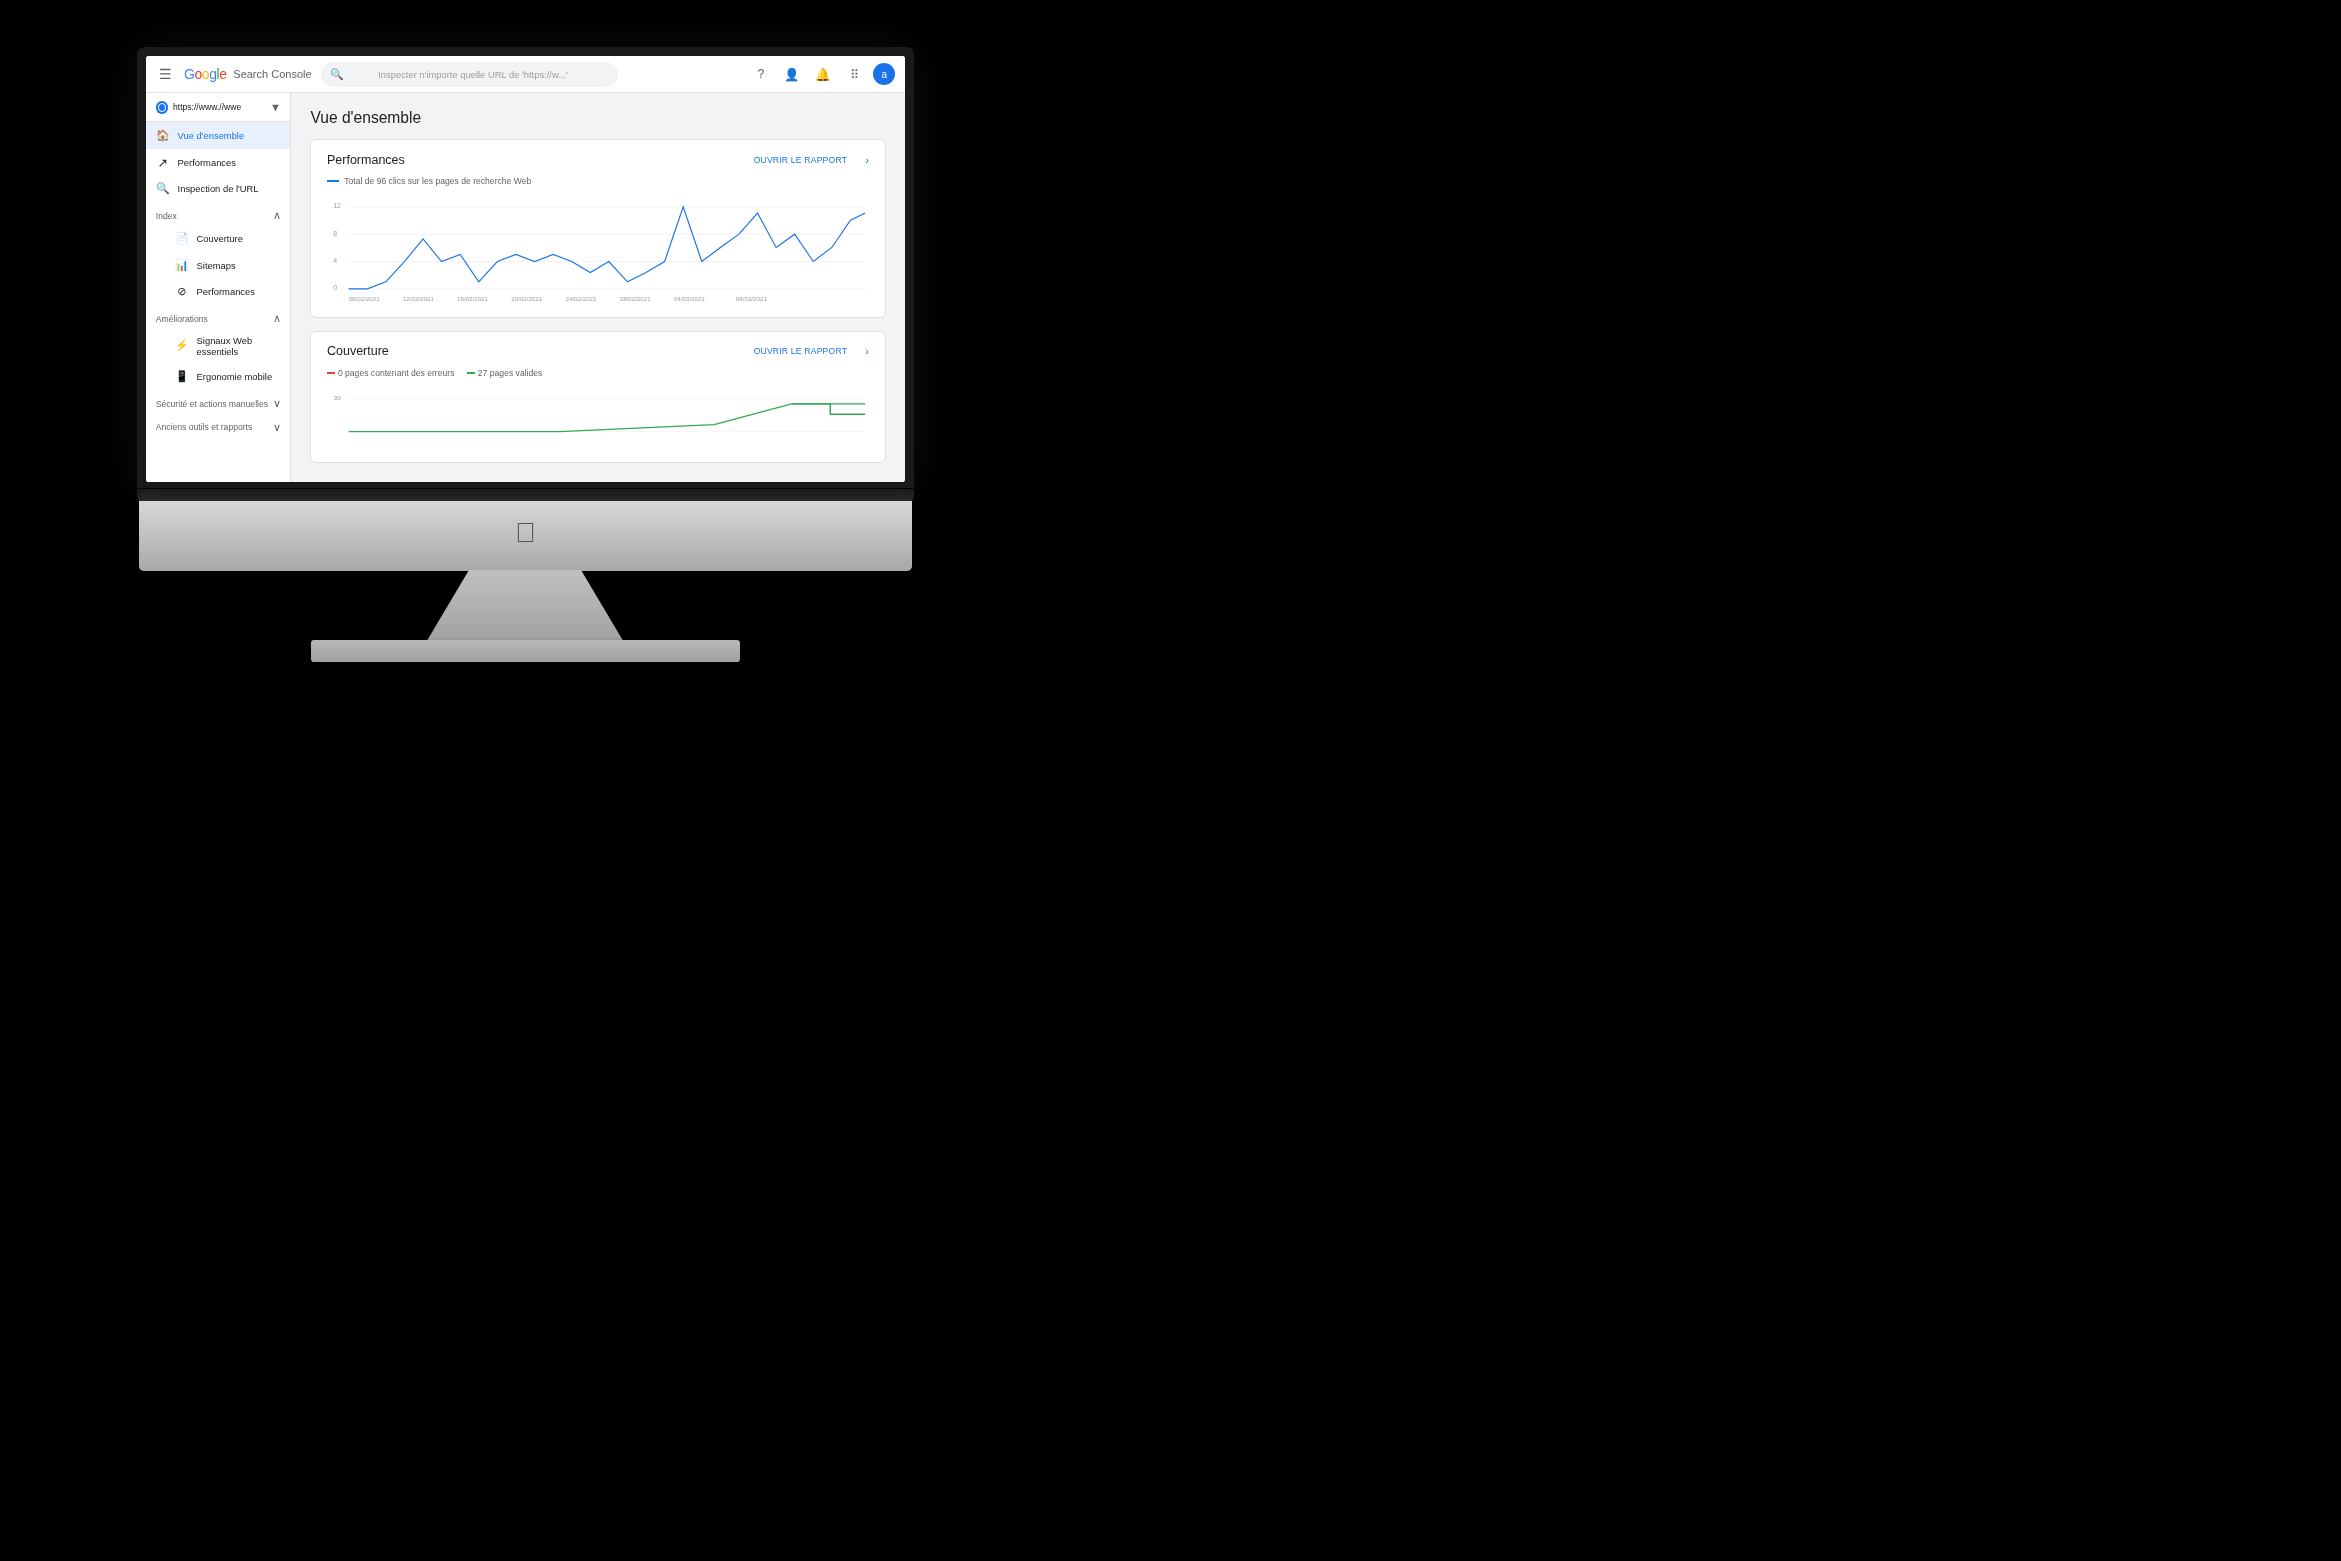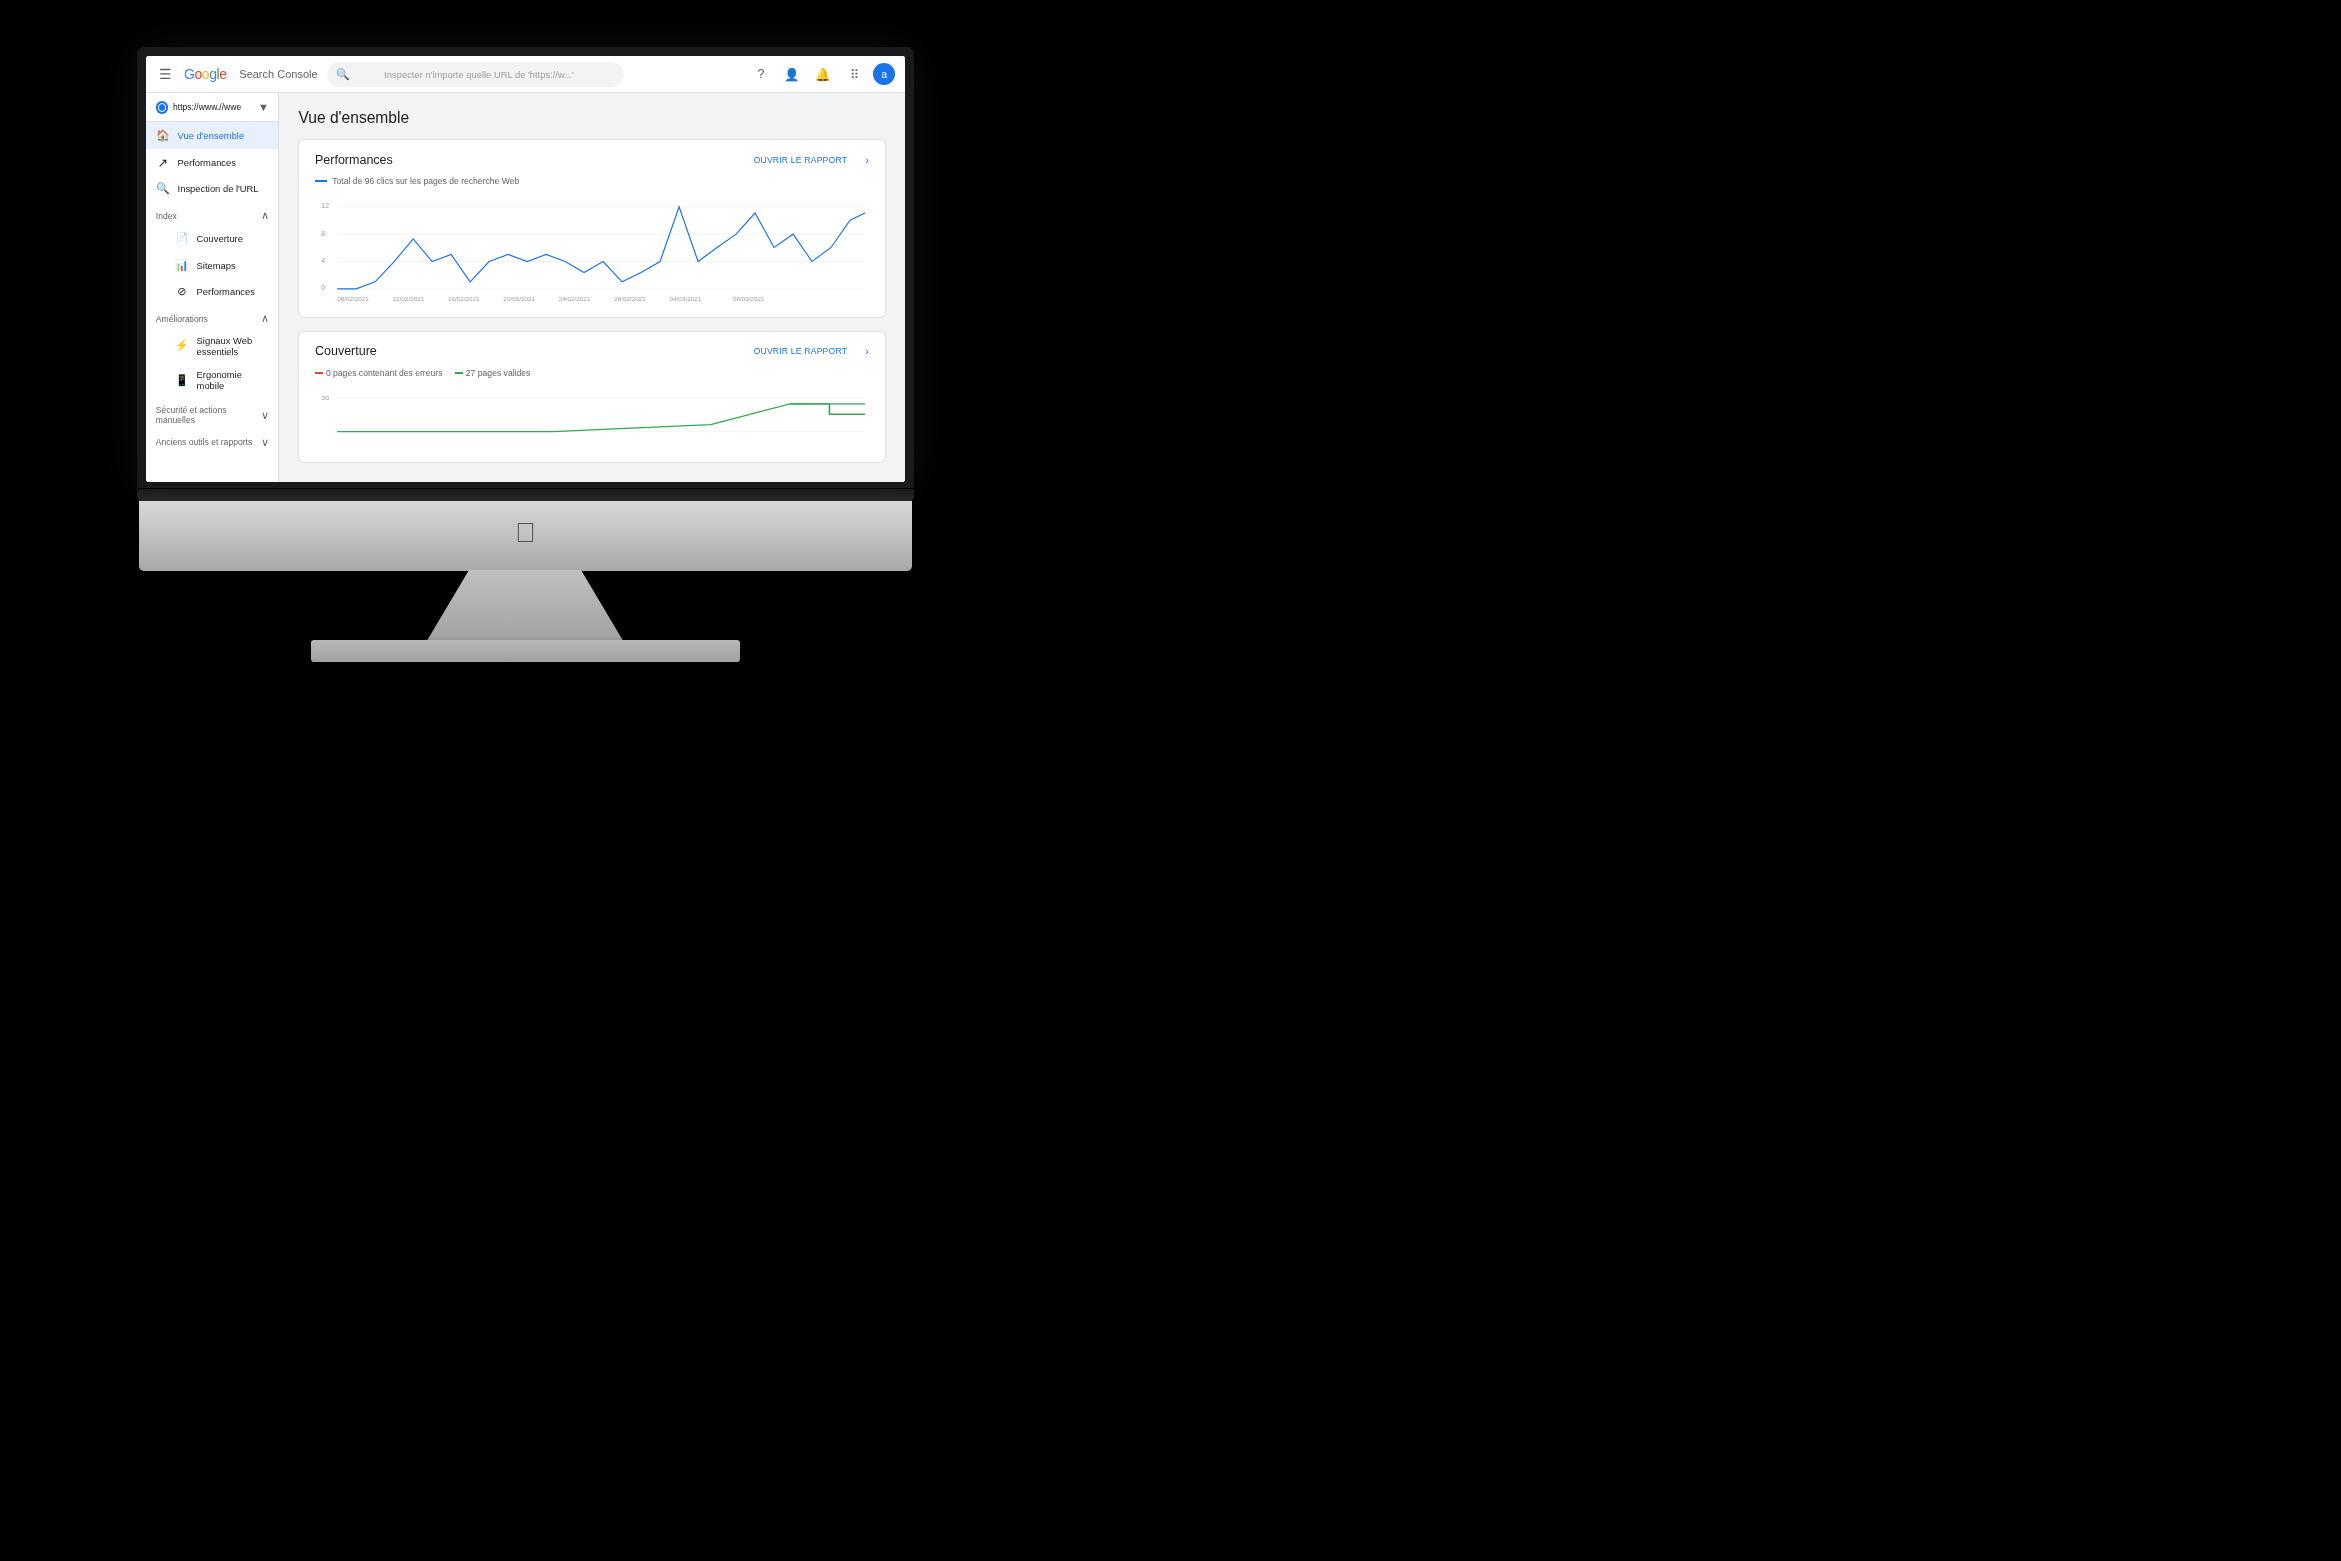--- a/index.html
+++ b/index.html
@@ -36,21 +36,21 @@
     .navbar-menu-icon {
       font-size: 14px;
       color: #5f6368;
       cursor: pointer;
       padding: 3.1px;
     }
 
     .navbar-logo {
       display: flex;
       align-items: center;
-      gap: 11px;
+      gap: 5px;
     }
 
     .logo-google {
       font-size: 14px;
       font-weight: 400;
       letter-spacing: -0.4px;
     }
 
     .logo-g { color: #4285f4; }
     .logo-o1 { color: #ea4335; }
@@ -125,21 +125,21 @@
 
     
     .main-layout {
       display: flex;
       flex: 1;
       overflow: hidden;
     }
 
     
     .sidebar {
-      width: 133px;
+      width: 145px;
       background: #fff;
       border-right: 0.8px solid #e0e0e0;
       overflow-y: auto;
       flex-shrink: 0;
     }
 
     .property-selector {
       display: flex;
       align-items: center;
       padding: 7.8px 9.4px;

